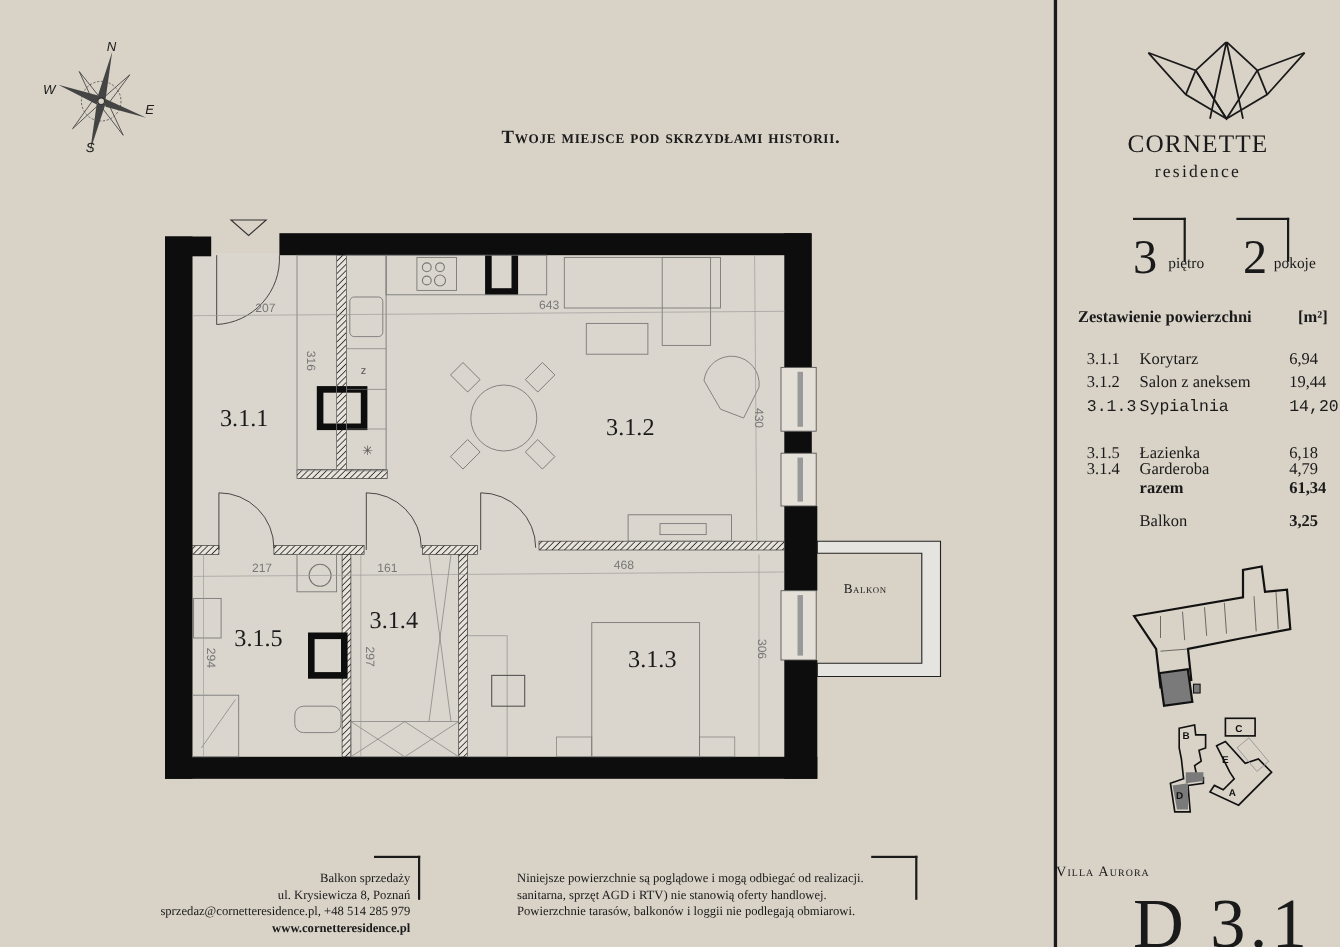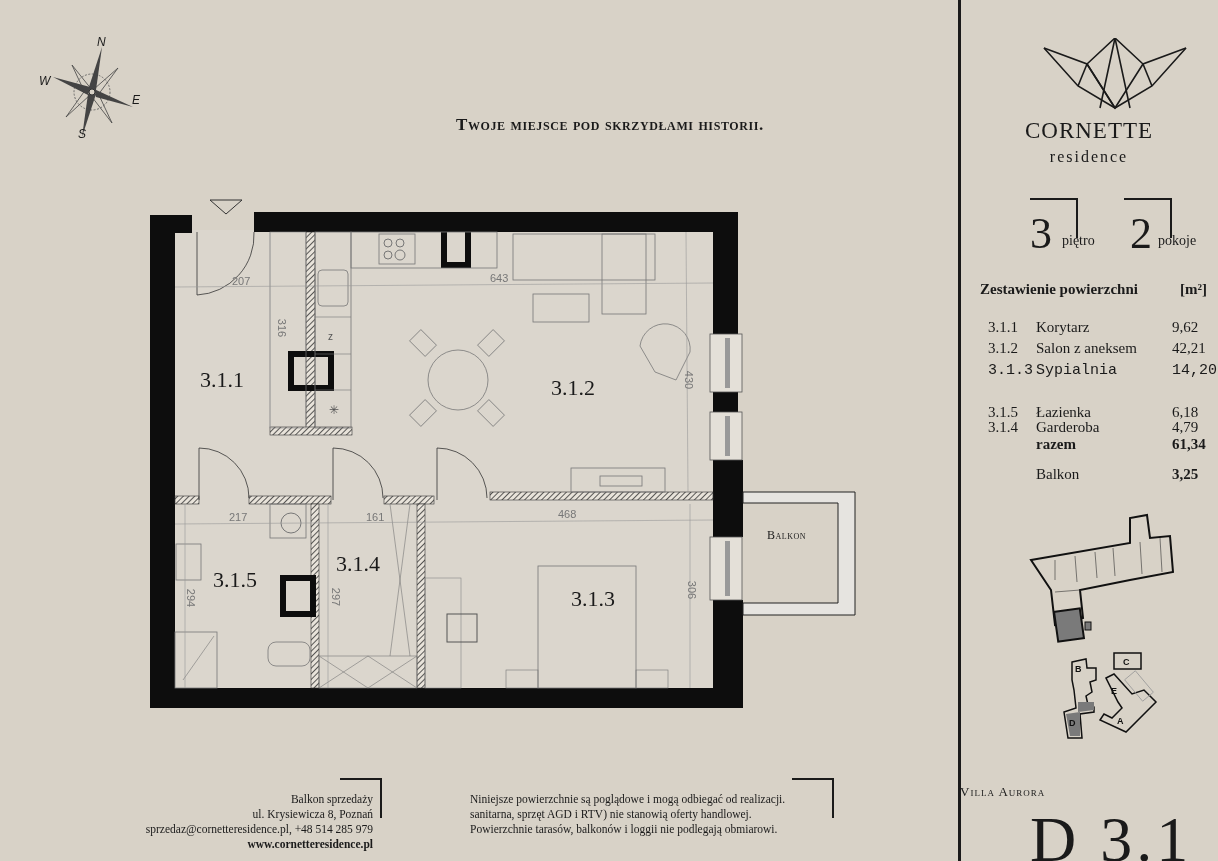--- a/index.html
+++ b/index.html
@@ -171,21 +171,21 @@
   <span class="roomlabel" style="left:431px;top:396px;">3.1.3</span>
   <span class="roomlabel" style="left:196px;top:361px;">3.1.4</span>
   <span class="roomlabel" style="left:73px;top:377px;">3.1.5</span>
 
   
   <span class="dim" style="left:92px;top:85px;">207</span>
   <span class="dim" style="left:350px;top:82px;">643</span>
   <span class="dim" style="left:133px;top:132px;transform:rotate(90deg);">316</span>
   <span class="dim" style="left:540px;top:184px;transform:rotate(90deg);">430</span>
   <span class="dim" style="left:89px;top:321px;">217</span>
-  <span class="dim" style="left:226px;top:321px;">161</span>
+  <span class="dim" style="left:203px;top:321px;">161</span>
   <span class="dim" style="left:418px;top:318px;text-align:right;">468</span>
   <span class="dim" style="left:42px;top:402px;transform:rotate(90deg);">294</span>
   <span class="dim" style="left:187px;top:401px;transform:rotate(90deg);">297</span>
   <span class="dim" style="left:543px;top:394px;transform:rotate(90deg);">306</span>
 </div>
 
 <div class="balkon-label">Balkon</div>
 
 <div class="divider"></div>
 
@@ -209,24 +209,24 @@
 <div class="bignum" style="left:1030px;top:212px;">3</div>
 <div class="bigunit" style="left:1062px;top:233px;">piętro</div>
 <div class="bracket" style="left:1124px;top:198px;width:46px;height:38px;"></div>
 <div class="bignum" style="left:1130px;top:212px;">2</div>
 <div class="bigunit" style="left:1158px;top:233px;">pokoje</div>
 
 <div class="tbl-head">Zestawienie powierzchni</div>
 <div class="tbl-unit">[m²]</div>
 
 <div class="row" style="top:319px;">
-  <span class="num">3.1.1</span><span class="name">Korytarz</span><span class="val">9,62</span>
+  <span class="num">3.1.1</span><span class="name">Korytarz</span><span class="val">6,94</span>
 </div>
 <div class="row" style="top:340px;">
-  <span class="num">3.1.2</span><span class="name">Salon z aneksem</span><span class="val">42,21</span>
+  <span class="num">3.1.2</span><span class="name">Salon z aneksem</span><span class="val">19,44</span>
 </div>
 <div class="row" style="top:362px;font-family:Liberation Mono, monospace;">
   <span class="num">3.1.3</span><span class="name">Sypialnia</span><span class="val">14,20</span>
 </div>
 <div class="row" style="top:383px;margin-top:36px;">
   <span class="num">3.1.4</span><span class="name">Garderoba</span><span class="val">4,79</span>
 </div>
 <div class="row" style="top:404px;">
   <span class="num">3.1.5</span><span class="name">Łazienka</span><span class="val">6,18</span>
 </div>

